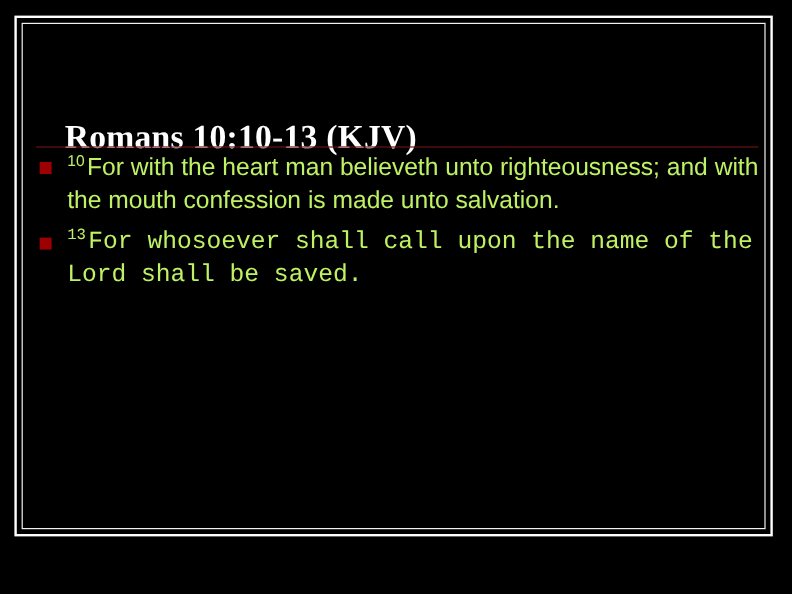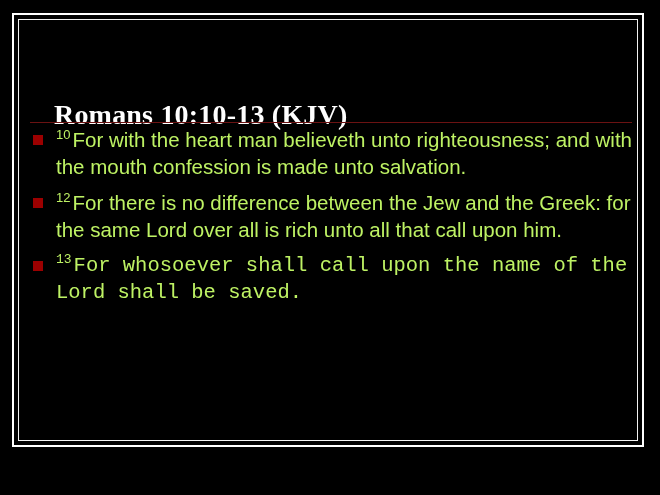--- a/index.html
+++ b/index.html
@@ -120,24 +120,20 @@
   <div class="title-rule"></div>
 
   <div class="body">
 
     <div class="bullet-item">
       <span class="bullet-marker"></span>
       <span class="verse-num">10</span><span class="verse-text">For with the heart man believeth unto righteousness; and with the mouth confession is made unto salvation.</span>
     </div>
 
 
-    <div class="bullet-item">
-      <span class="bullet-marker"></span>
-      <span class="verse-num">12</span><span class="verse-text">For there is no difference between the Jew and the Greek: for the same Lord over all is rich unto all that call upon him.</span>
-    </div>
 
     <div class="bullet-item">
       <span class="bullet-marker"></span>
       <span class="verse-num">13</span><span class="verse-text">For whosoever shall call upon the name of the Lord shall be saved.</span>
     </div>
 
   </div>
 </div>
 
 </body></html>

